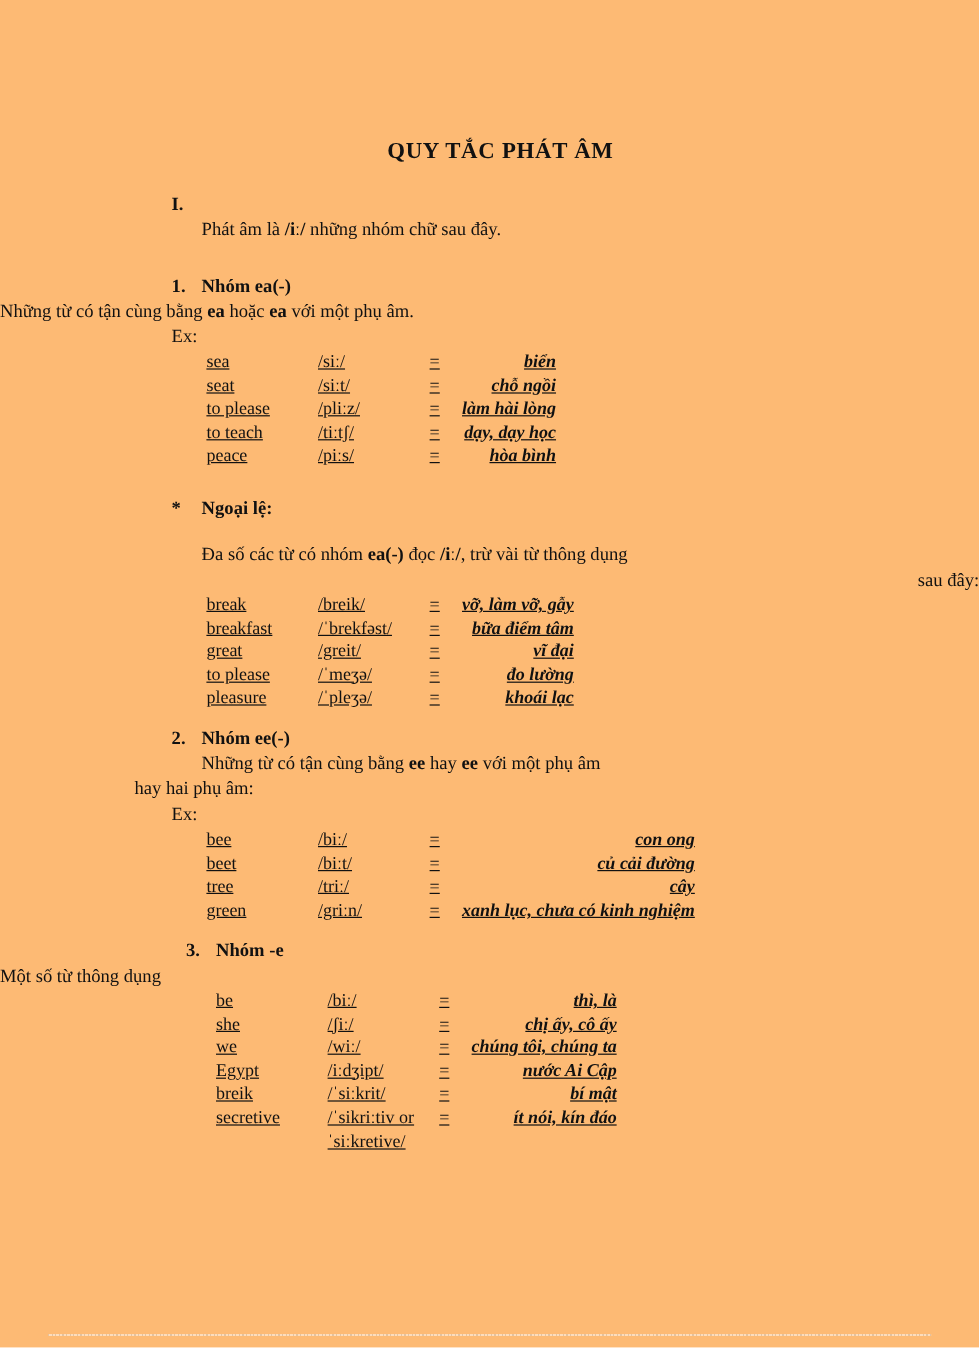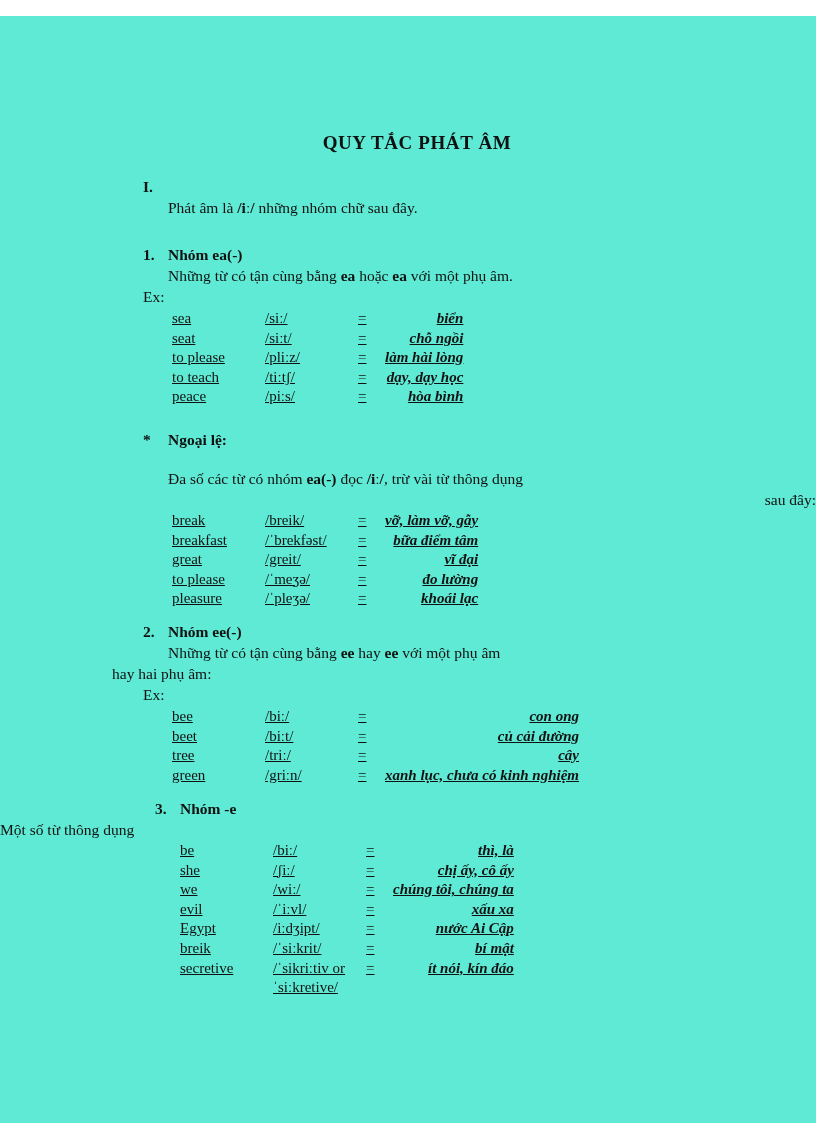--- a/index.html
+++ b/index.html
@@ -13,22 +13,21 @@
     height: 1123px;
     position: relative;
     font-family: "Liberation Serif", "DejaVu Serif", serif;
     color: #111111;
     overflow: hidden;
   }
 
   .page {
     position: absolute;
     inset: 0;
-    background: #5eead4;
-    margin-top: 16px;
+    background: #fdba74;
   }
 
   
   .doc {
     position: absolute;
     left: 0;
     top: 0;
     width: 816px;
   }
 
@@ -127,21 +126,21 @@
       <div class="sub-line" style="padding-left:168px;">
         <span>Phát âm là </span><span class="b">/iː/</span><span> những nhóm chữ sau đây.</span>
       </div>
     </div>
 
     <div class="block" style="top:228px;">
       <div class="hdr-row" style="padding-left:143px;">
         <div class="marker" style="width:25px;">1.</div>
         <div class="hdr-text">Nhóm ea(-)</div>
       </div>
-      <div class="sub-line" style="padding-left:168px;">
+      <div class="sub-line" style="">
         <span>Những từ có tận cùng bằng </span><span class="b">ea</span><span> hoặc </span><span class="b">ea</span><span> với một phụ âm.</span>
       </div>
       <div class="ex-label" style="padding-left:143px;">Ex:</div>
       <table class="words" style="margin-left:172px;margin-top:2px;">
         <tbody>
           <tr>
             <td class="w">sea</td>
             <td class="ipa">/siː/</td>
             <td class="eq">=</td>
             <td class="mean">biển</td>
@@ -279,26 +278,20 @@
             <td class="eq">=</td>
             <td class="mean">chị ấy, cô ấy</td>
           </tr>
           <tr>
             <td class="w">we</td>
             <td class="ipa">/wiː/</td>
             <td class="eq">=</td>
             <td class="mean">chúng tôi, chúng ta</td>
           </tr>
           <tr>
-            <td class="w">evil</td>
-            <td class="ipa">/ˈiːvl/</td>
-            <td class="eq">=</td>
-            <td class="mean">xấu xa</td>
-          </tr>
-          <tr>
             <td class="w">Egypt</td>
             <td class="ipa">/iːdʒipt/</td>
             <td class="eq">=</td>
             <td class="mean">nước Ai Cập</td>
           </tr>
           <tr>
             <td class="w">breik</td>
             <td class="ipa">/ˈsiːkrit/</td>
             <td class="eq">=</td>
             <td class="mean">bí mật</td>

